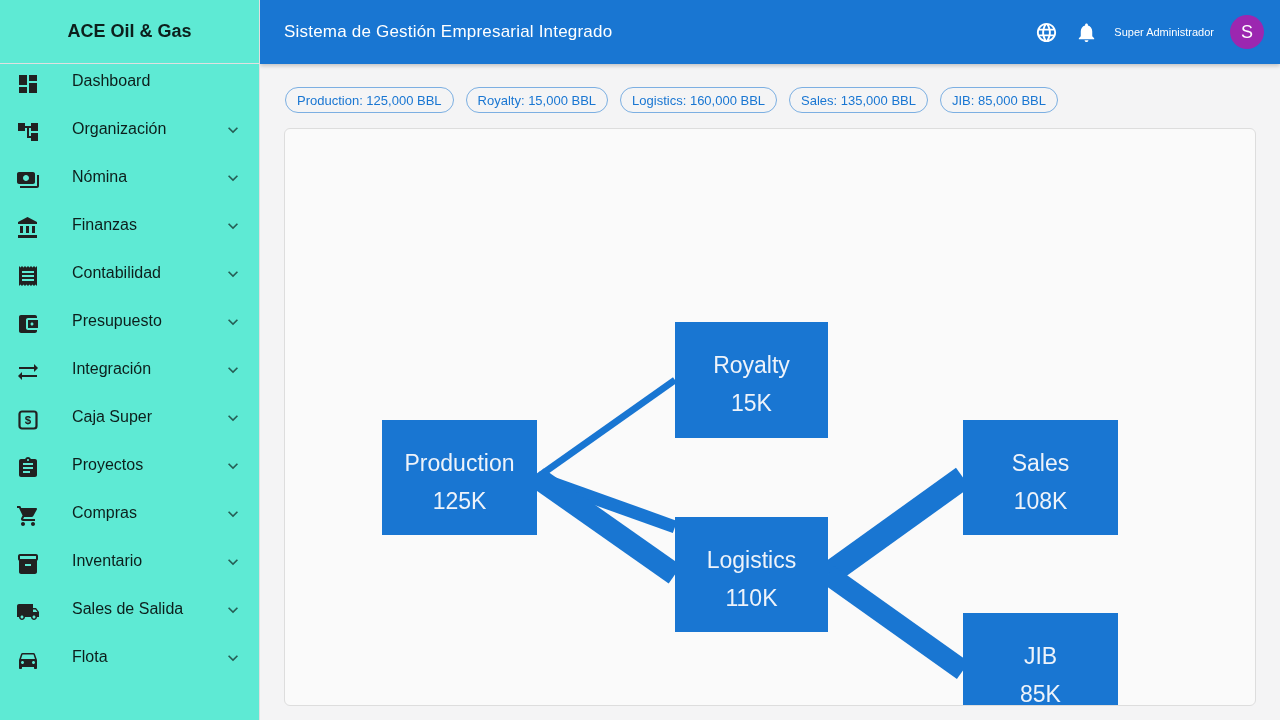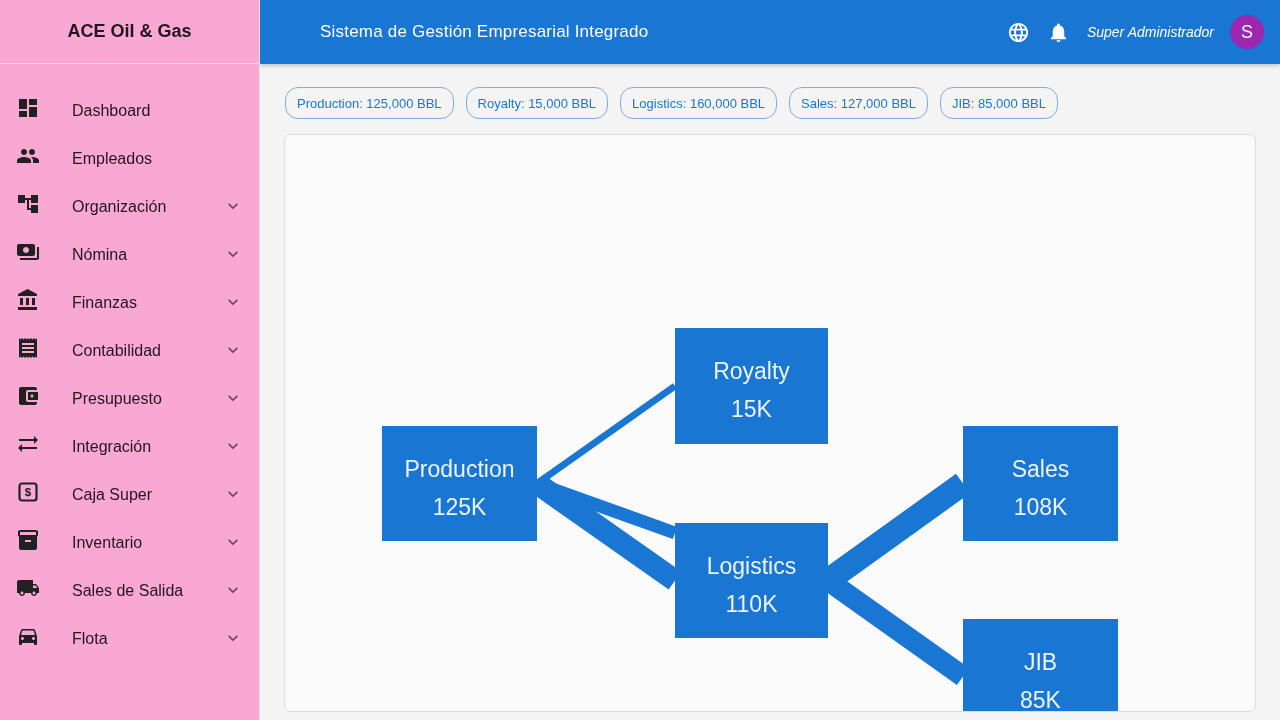--- a/index.html
+++ b/index.html
@@ -1,52 +1,52 @@
 <!DOCTYPE html>
 <html><head>
 <meta charset="utf-8">
 <style>
   * { margin:0; padding:0; box-sizing:border-box; }
   html,body { width:1280px; height:720px; overflow:hidden;
     font-family:"Liberation Sans", sans-serif; background:#f4f4f5; }
 
   
   .sidebar { position:fixed; left:0; top:0; width:260px; height:720px;
-    background:#f9a8d4; border-right:1px solid #e0e0e0; z-index:30; }
+    background:#5eead4; border-right:1px solid #e0e0e0; z-index:30; }
   .sidebar-header { height:64px; display:flex; align-items:center; justify-content:center;
     border-bottom:1px solid #e0e0e0; }
   .sidebar-title { font-size:18px; font-weight:bold; color:rgba(0,0,0,0.87); }
   .nav { padding-top:8px; }
-  .nav-item { height:48px; display:flex; align-items:flex-end; padding:0 16px;
+  .nav-item { height:48px; display:flex; align-items:flex-start; padding:0 16px;
     cursor:pointer; }
   .nav-icon { width:24px; height:24px; color:#212121; flex:0 0 24px; }
   .nav-icon svg { width:24px; height:24px; display:block; }
   .nav-label { margin-left:32px; font-size:16px; color:rgba(0,0,0,0.87);
     white-space:nowrap; flex:1 1 auto; }
   .nav-chevron { width:20px; height:20px; color:rgba(0,0,0,0.6); flex:0 0 20px; }
   .nav-chevron svg { width:20px; height:20px; display:block; }
 
   
   .topbar { position:fixed; left:260px; top:0; right:0; height:64px;
     background:#1976d2; color:#fff; display:flex; align-items:center;
     padding:0 16px 0 24px; box-shadow:0 2px 4px rgba(0,0,0,0.2); z-index:20; }
-  .topbar-title { font-size:17px; font-weight:500; letter-spacing:0.2px; flex:1 1 auto;margin-left:36px; }
+  .topbar-title { font-size:17px; font-weight:500; letter-spacing:0.2px; flex:1 1 auto; }
   .topbar-actions { display:flex; align-items:center; }
   .icon-btn { width:40px; height:40px; border:none; background:transparent; color:#fff;
     display:flex; align-items:center; justify-content:center; cursor:pointer; border-radius:50%; }
   .icon-btn svg { width:23px; height:23px; display:block; }
-  .user-name { font-size:14px; margin:0 16px 0 8px;font-style:italic; }
+  .user-name { font-size:11px; margin:0 16px 0 8px; }
   .avatar { width:34px; height:34px; border-radius:50%; background:#9c27b0;
     display:flex; align-items:center; justify-content:center;
     font-size:18px; color:#fff; cursor:pointer; }
 
   
   .main { position:absolute; left:260px; top:64px; right:0; bottom:0; }
   .chips-row { display:flex; gap:12px; padding:23px 24px 0 25px; }
-  .chip { height:32px; display:inline-flex; align-items:center; padding:0 11px;
+  .chip { height:26px; display:inline-flex; align-items:center; padding:0 11px;
     border:1px solid rgba(25,118,210,0.55); border-radius:13px;
     color:#1976d2; font-size:13px; background:transparent; white-space:nowrap; }
 
   .diagram-card { margin:15px 24px 0 24px; height:578px;
     background:#fafafa; border:1px solid #ddd; border-radius:6px; overflow:hidden; }
   .diagram-card svg { display:block; width:100%; height:100%; }
 
   .flow-node-label { fill:#eef3fa; font-size:23px; font-family:"Liberation Sans", sans-serif; }
 </style>
 </head>
@@ -61,28 +61,20 @@
         <span class="nav-icon">
           <svg viewBox="0 0 24 24">
             <path fill="currentColor" d="M3 13h8V3H3v10zm0 8h8v-6H3v6zm10 0h8V11h-8v10zm0-18v6h8V3h-8z"></path>
           </svg>
         </span>
         <span class="nav-label">Dashboard</span>
       </div>
       <div class="nav-item">
         <span class="nav-icon">
           <svg viewBox="0 0 24 24">
-            <path fill="currentColor" d="M16 11c1.66 0 2.99-1.34 2.99-3S17.66 5 16 5s-3 1.34-3 3 1.34 3 3 3zm-8 0c1.66 0 2.99-1.34 2.99-3S9.66 5 8 5 5 6.34 5 8s1.34 3 3 3zm0 2c-2.33 0-7 1.17-7 3.5V19h14v-2.5c0-2.33-4.67-3.5-7-3.5zm8 0c-.29 0-.62.02-.97.05 1.16.84 1.97 1.97 1.97 3.45V19h6v-2.5c0-2.33-4.67-3.5-7-3.5z"></path>
-          </svg>
-        </span>
-        <span class="nav-label">Empleados</span>
-      </div>
-      <div class="nav-item">
-        <span class="nav-icon">
-          <svg viewBox="0 0 24 24">
             <path fill="currentColor" d="M22 11V3h-7v3H9V3H2v8h7V8h2v10h4v3h7v-8h-7v3h-2V8h2v3z"></path>
           </svg>
         </span>
         <span class="nav-label">Organización</span>
         <span class="nav-chevron">
           <svg viewBox="0 0 24 24">
             <path fill="currentColor" d="M16.59 8.59L12 13.17 7.41 8.59 6 10l6 6 6-6z"></path>
           </svg>
         </span>
       </div>
@@ -152,20 +144,46 @@
         </span>
       </div>
       <div class="nav-item">
         <span class="nav-icon">
           <svg viewBox="0 0 24 24" fill="none">
             <rect x="3.5" y="3.5" width="17" height="17" rx="2.5" stroke="currentColor" stroke-width="2.2"></rect>
             <text x="12" y="16.4" text-anchor="middle" font-size="11.5" font-weight="bold" fill="currentColor" font-family="Liberation Sans, sans-serif">$</text>
           </svg>
         </span>
         <span class="nav-label">Caja Super</span>
+        <span class="nav-chevron">
+          <svg viewBox="0 0 24 24">
+            <path fill="currentColor" d="M16.59 8.59L12 13.17 7.41 8.59 6 10l6 6 6-6z"></path>
+          </svg>
+        </span>
+      </div>
+      <div class="nav-item">
+        <span class="nav-icon">
+          <svg viewBox="0 0 24 24">
+            <path fill="currentColor" d="M19 3h-4.18C14.4 1.84 13.3 1 12 1c-1.3 0-2.4.84-2.82 2H5c-1.1 0-2 .9-2 2v14c0 1.1.9 2 2 2h14c1.1 0 2-.9 2-2V5c0-1.1-.9-2-2-2zm-7 0c.55 0 1 .45 1 1s-.45 1-1 1-1-.45-1-1 .45-1 1-1zm2 14H7v-2h7v2zm3-4H7v-2h10v2zm0-4H7V7h10v2z"></path>
+          </svg>
+        </span>
+        <span class="nav-label">Proyectos</span>
+        <span class="nav-chevron">
+          <svg viewBox="0 0 24 24">
+            <path fill="currentColor" d="M16.59 8.59L12 13.17 7.41 8.59 6 10l6 6 6-6z"></path>
+          </svg>
+        </span>
+      </div>
+      <div class="nav-item">
+        <span class="nav-icon">
+          <svg viewBox="0 0 24 24">
+            <path fill="currentColor" d="M7 18c-1.1 0-1.99.9-1.99 2S5.9 22 7 22s2-.9 2-2-.9-2-2-2zM1 2v2h2l3.6 7.59-1.35 2.45c-.16.28-.25.61-.25.96 0 1.1.9 2 2 2h12v-2H7.42c-.14 0-.25-.11-.25-.25l.03-.12.9-1.63h7.45c.75 0 1.41-.41 1.75-1.03l3.58-6.49c.08-.14.12-.31.12-.48 0-.55-.45-1-1-1H5.21l-.94-2H1zm16 16c-1.1 0-1.99.9-1.99 2s.89 2 1.99 2 2-.9 2-2-.9-2-2-2z"></path>
+          </svg>
+        </span>
+        <span class="nav-label">Compras</span>
         <span class="nav-chevron">
           <svg viewBox="0 0 24 24">
             <path fill="currentColor" d="M16.59 8.59L12 13.17 7.41 8.59 6 10l6 6 6-6z"></path>
           </svg>
         </span>
       </div>
       <div class="nav-item">
         <span class="nav-icon">
           <svg viewBox="0 0 24 24">
             <path fill="currentColor" d="M20 2H4c-1 0-2 .9-2 2v3.01c0 .72.43 1.34 1 1.69V20c0 1.1 1.1 2 2 2h14c.9 0 2-.9 2-2V8.7c.57-.35 1-.97 1-1.69V4c0-1.1-1-2-2-2zm-5 12H9v-2h6v2zm5-7H4V4h16v3z"></path>
@@ -229,21 +247,21 @@
       <span>S</span>
     </div>
   </div>
 </header>
 
 <main class="main">
   <div class="chips-row" id="chips-row">
       <span class="chip">Production: 125,000 BBL</span>
       <span class="chip">Royalty: 15,000 BBL</span>
       <span class="chip">Logistics: 160,000 BBL</span>
-      <span class="chip">Sales: 127,000 BBL</span>
+      <span class="chip">Sales: 135,000 BBL</span>
       <span class="chip">JIB: 85,000 BBL</span>
     </div>
   <div class="diagram-card">
     <svg id="flow-svg" preserveAspectRatio="xMinYMin meet" viewBox="0 0 969 576">
         <line x1="252" y1="348.5" x2="390" y2="251" stroke="#1976d2" stroke-width="7" stroke-linecap="butt"></line>
         <line x1="252" y1="348.5" x2="390" y2="398" stroke="#1976d2" stroke-width="13" stroke-linecap="butt"></line>
         <line x1="252" y1="348.5" x2="390" y2="445.5" stroke="#1976d2" stroke-width="22" stroke-linecap="butt"></line>
         <line x1="543" y1="445.5" x2="678" y2="348.5" stroke="#1976d2" stroke-width="24" stroke-linecap="butt"></line>
         <line x1="543" y1="445.5" x2="678" y2="541.5" stroke="#1976d2" stroke-width="21" stroke-linecap="butt"></line>
         <g>

